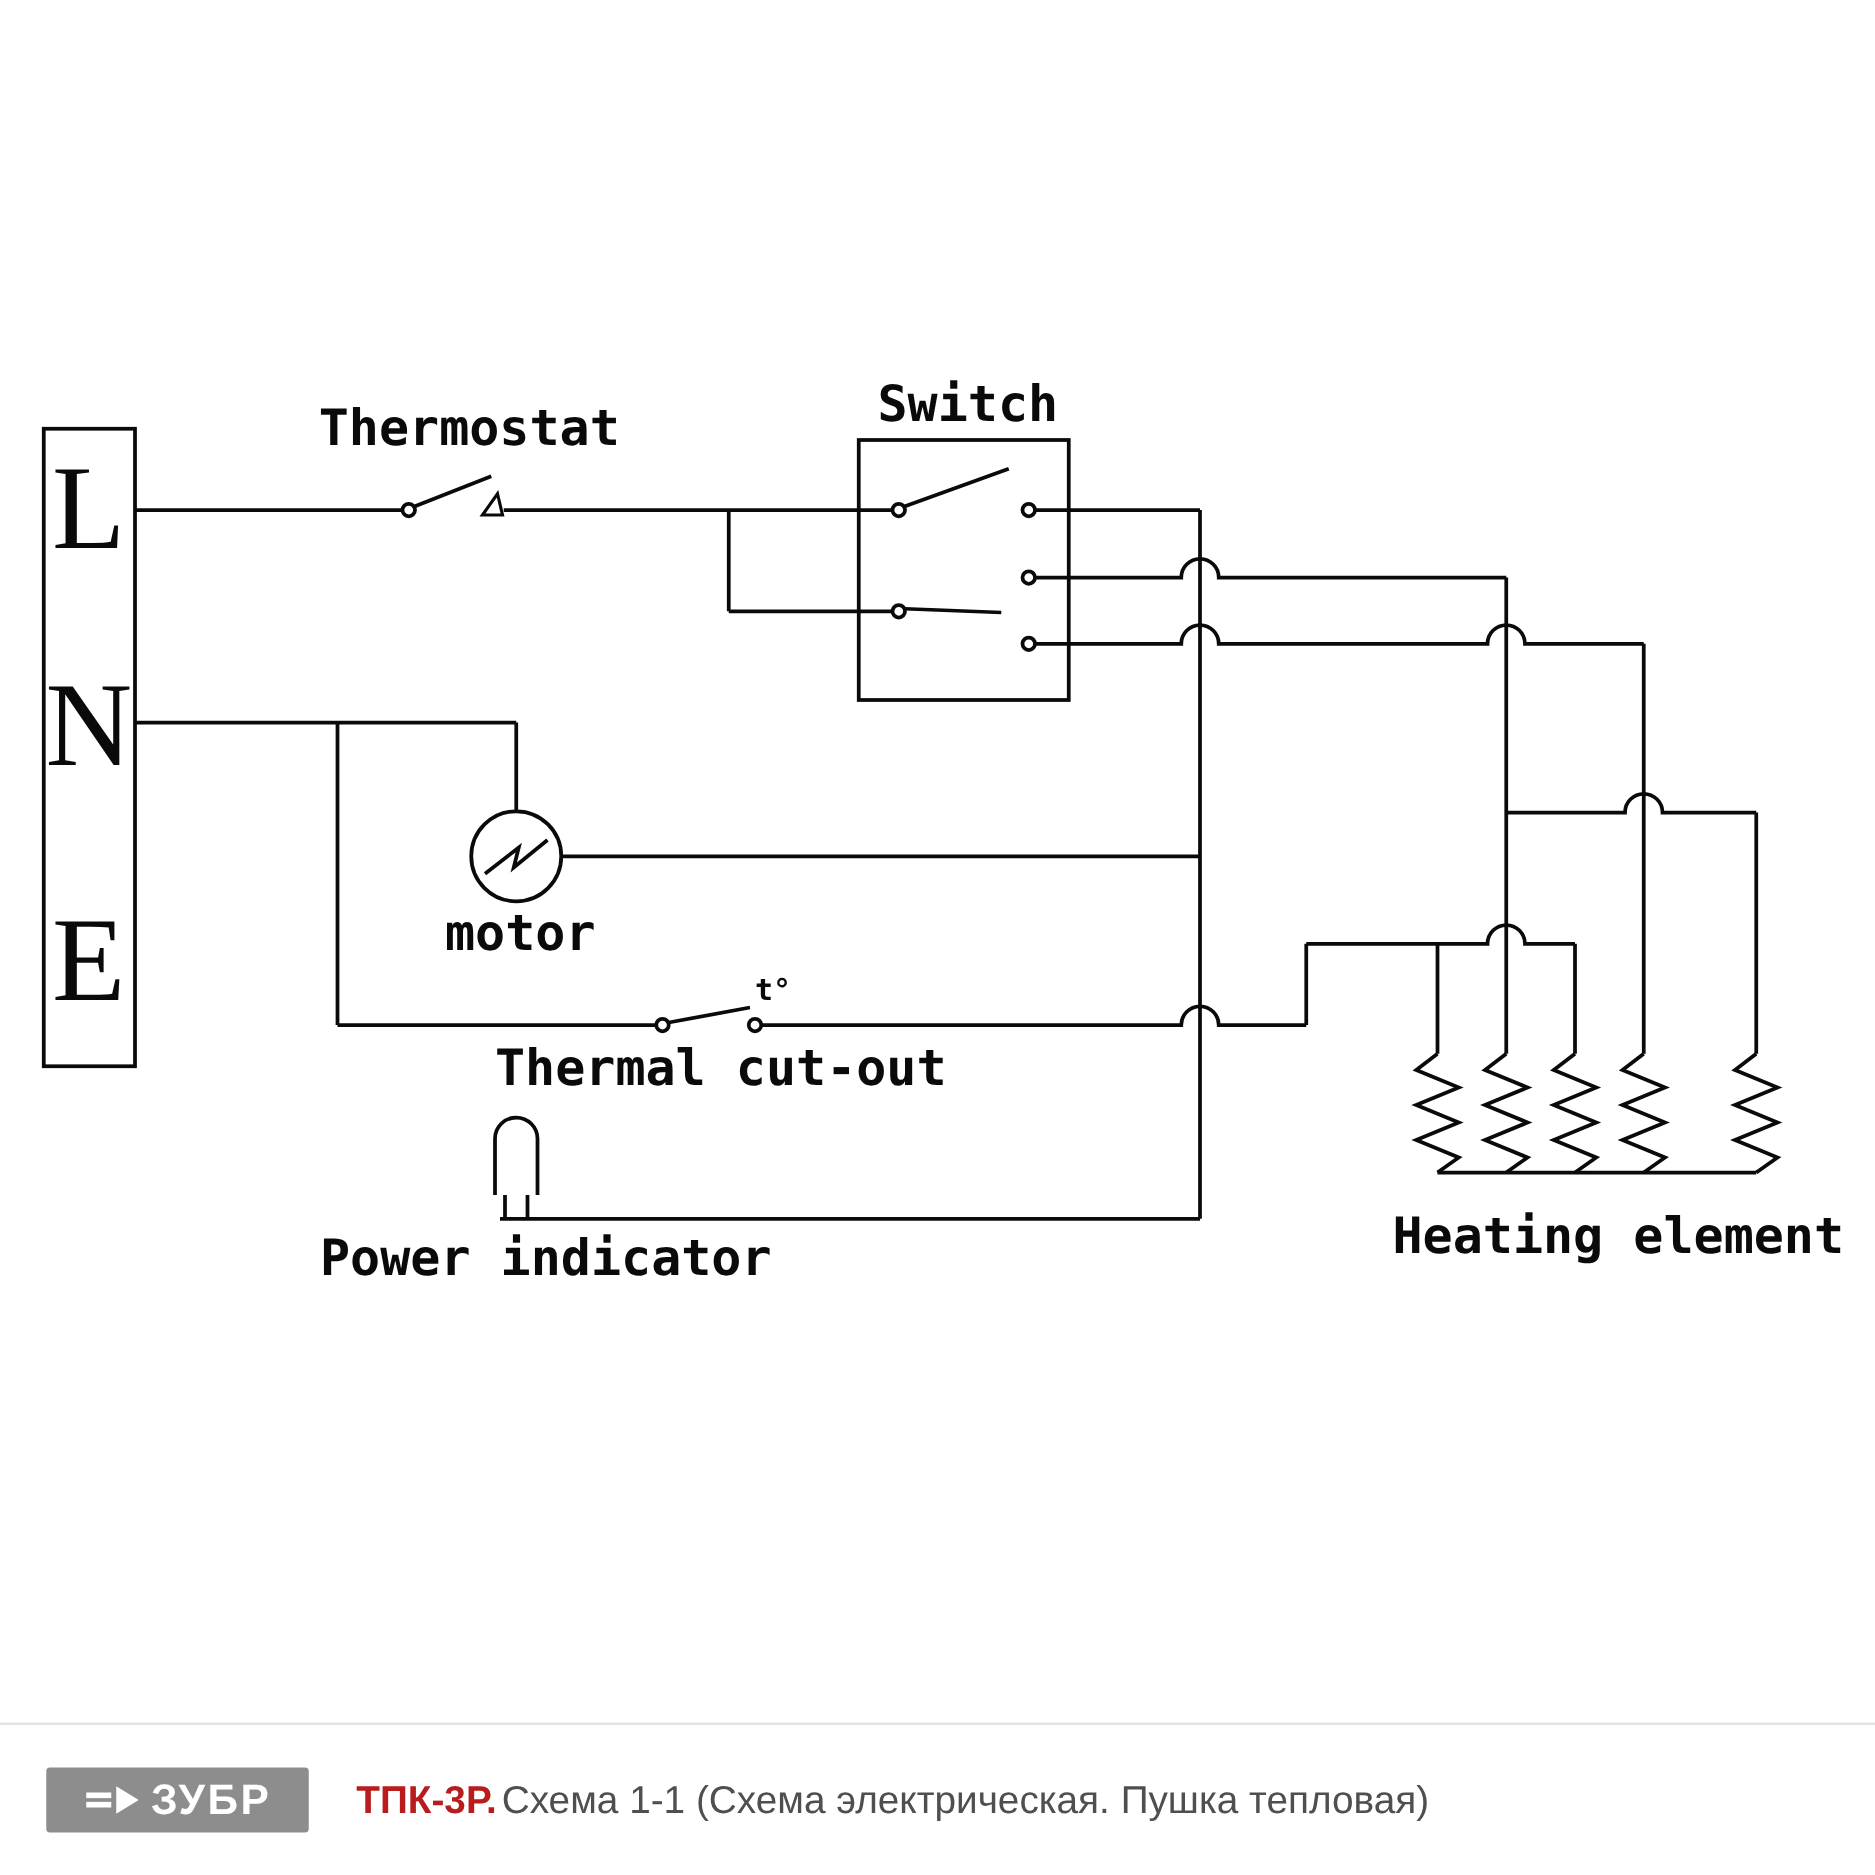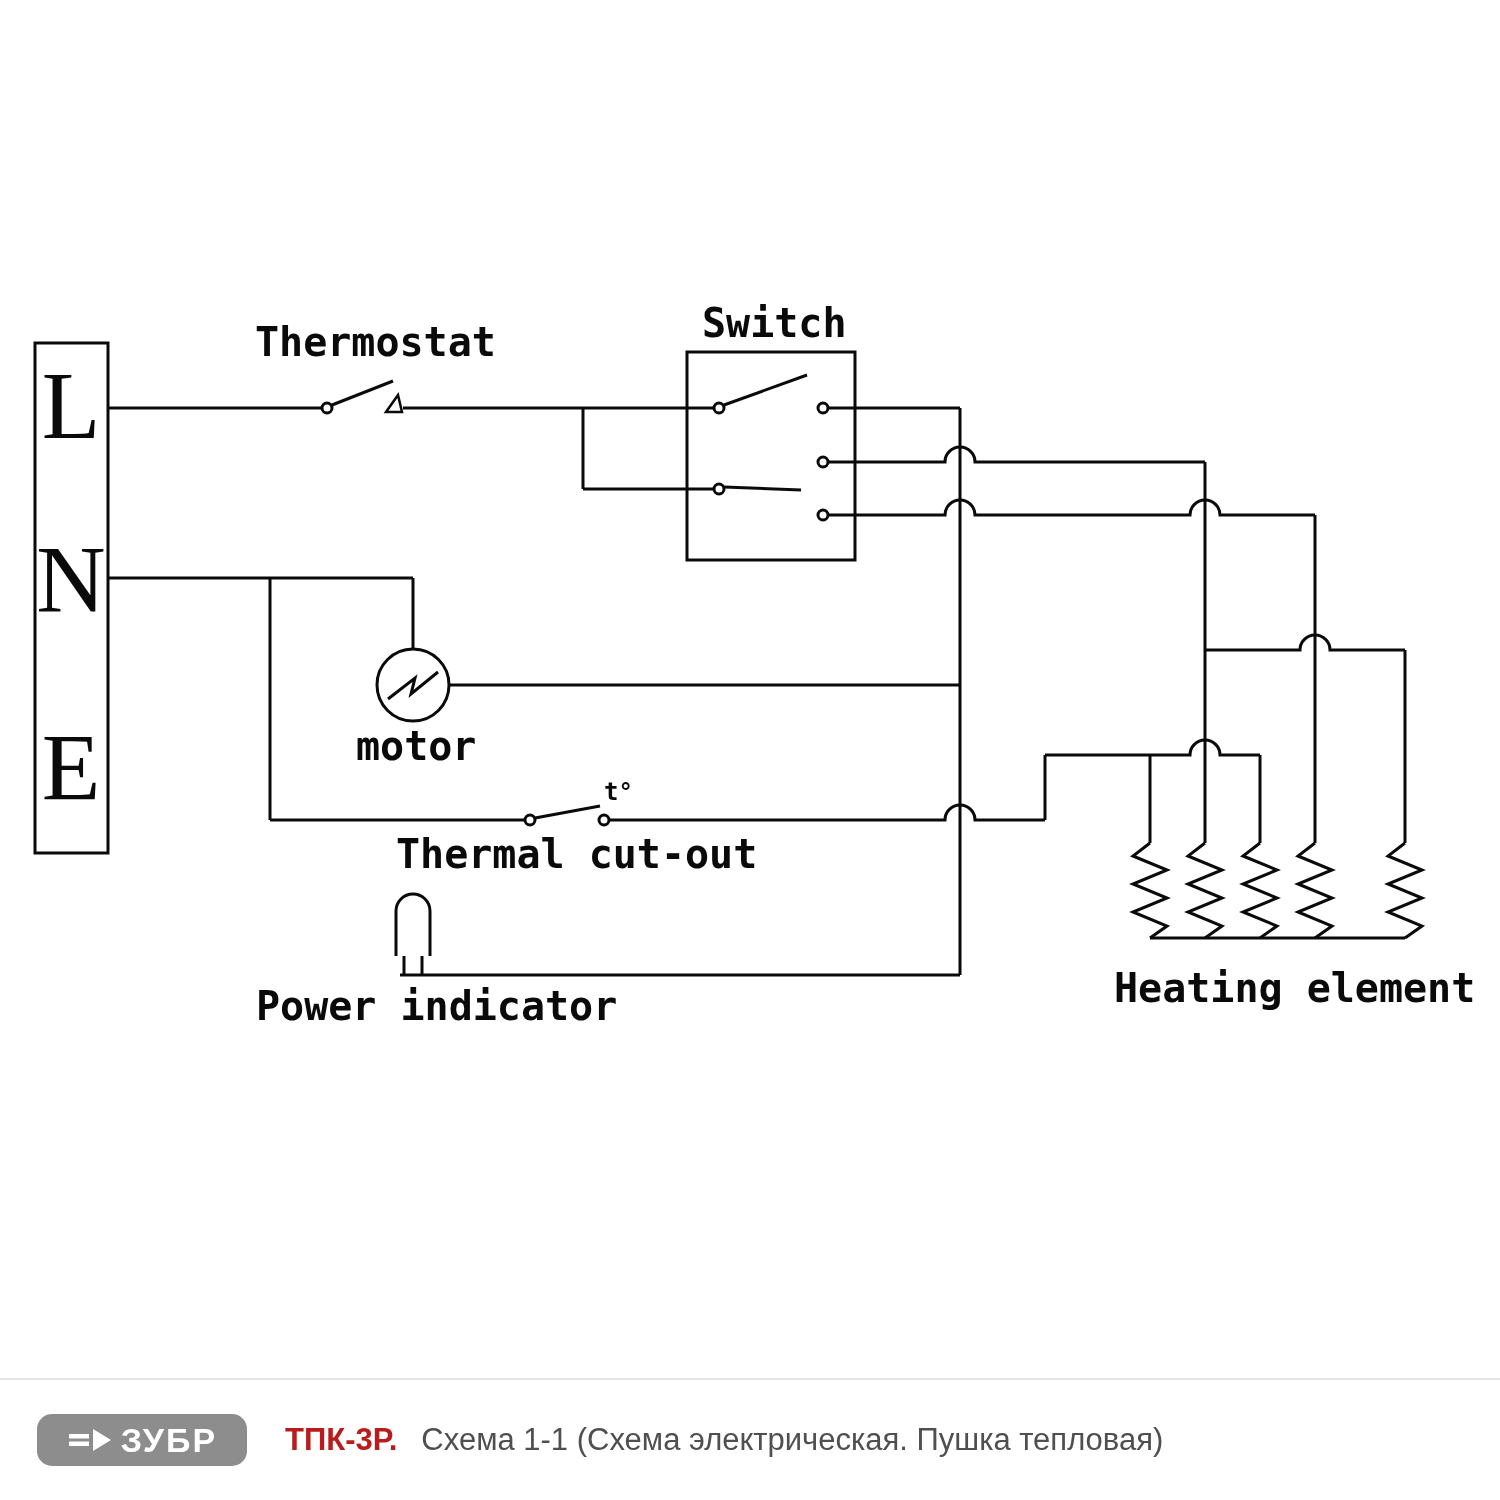--- a/index.html
+++ b/index.html
@@ -24,36 +24,36 @@
   }
   .wire{stroke:#0a0a0a;stroke-width:3;fill:none;}
   .contact{fill:#ffffff;stroke:#0a0a0a;stroke-width:3;}
   #schematic{position:absolute;left:0;top:0;}
   #footer-divider{
     position:absolute;left:0;top:1378px;width:1500px;height:0;
     border-top:2px solid #e3e3e3;
   }
   #brand-logo{
     position:absolute;left:37px;top:1414px;width:210px;height:52px;
-    border-radius:15px;display:flex;align-items:center;justify-content:center;
+    border-radius:3px;display:flex;align-items:center;justify-content:center;
     gap:10px;
   }
   #brand-logo .brand-text{
     color:#ffffff;font-weight:bold;font-size:34px;letter-spacing:2px;
     font-family:"Liberation Sans",sans-serif;
   }
   #footer-caption{
     position:absolute;left:285px;top:1414px;height:52px;
     display:flex;align-items:center;white-space:nowrap;
   }
   #footer-caption .model{
     font-weight:bold;font-size:31px;color:#b91c1c;
   }
   #footer-caption .caption{
-    font-weight:normal;font-size:31px;color:#4f4f4f;margin-left:24px;
+    font-weight:normal;font-size:31px;color:#4f4f4f;margin-left:4px;
   }
 </style>
 </head>
 <body>
 
 <svg id="schematic" width="1500" height="1500" viewBox="0 0 1500 1500">
 
   <g>
     <rect x="35" y="343" width="73" height="510" fill="none" stroke="#0a0a0a" stroke-width="3"></rect>
     <text class="term" x="71" y="438" text-anchor="middle">L</text>

